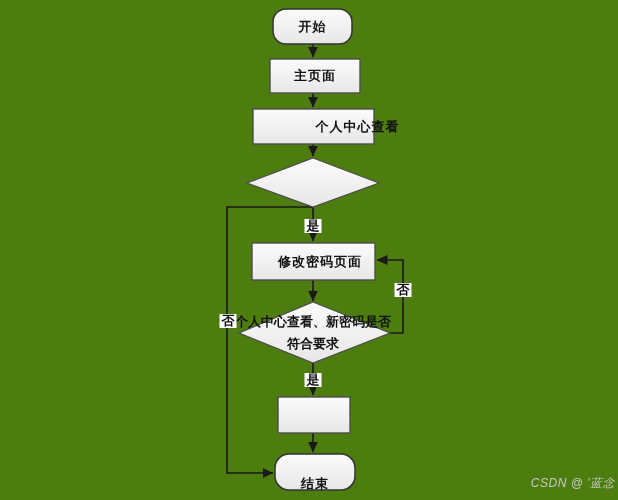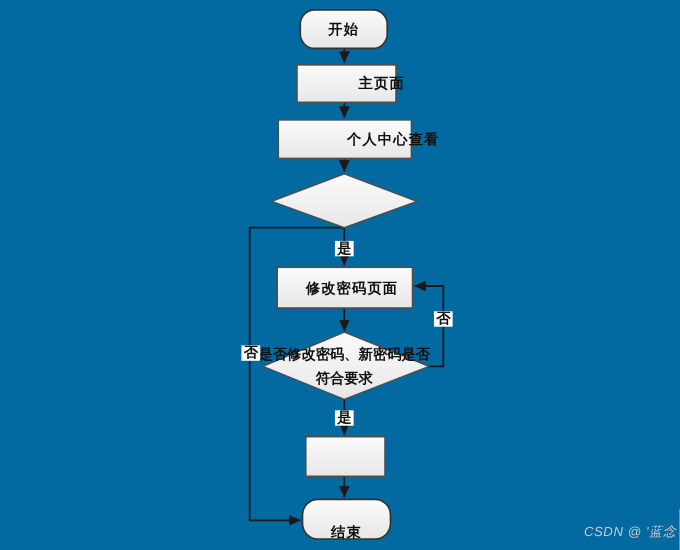--- a/index.html
+++ b/index.html
@@ -5,21 +5,21 @@
   html, body {
     margin: 0;
     padding: 0;
     background: #ffffff;
     font-family: "Liberation Sans", sans-serif;
   }
   .stage {
     position: relative;
     width: 618px;
     height: 500px;
-    background: #0369a1;
+    background: #4d7c0f;
     overflow: hidden;
   }
   .stage svg {
     position: absolute;
     left: 0;
     top: 0;
   }
   .node-label {
     position: absolute;
     display: flex;
@@ -95,25 +95,25 @@
     <rect x="270" y="59" width="90" height="34" fill="url(#nodeFill)" stroke="#4d4d4d" stroke-width="1.4"></rect>
     <rect x="253" y="109" width="121" height="35" fill="url(#nodeFill)" stroke="#4d4d4d" stroke-width="1.4"></rect>
     <polygon points="313,158 379,183 313,207 247,183" fill="url(#nodeFill)" stroke="#4d4d4d" stroke-width="1.2"></polygon>
     <rect x="252" y="243" width="123" height="37" fill="url(#nodeFill)" stroke="#4d4d4d" stroke-width="1.4"></rect>
     <polygon points="313,302 390,333 313,363 239,333" fill="url(#nodeFill)" stroke="#4d4d4d" stroke-width="1.2"></polygon>
     <rect x="278" y="397" width="72" height="36" fill="url(#nodeFill)" stroke="#4d4d4d" stroke-width="1.4"></rect>
     <rect x="275" y="454" width="80" height="36" rx="14" fill="url(#nodeFill)" stroke="#333333" stroke-width="1.5"></rect>
   </svg>
 
   <div class="node-label" style="left:273px;top:9px;width:79px;height:35px;">开始</div>
-  <div class="node-label" style="left:270px;top:59px;width:90px;height:34px;padding-left:32px;">主页面</div>
+  <div class="node-label" style="left:270px;top:59px;width:90px;height:34px;">主页面</div>
   <div class="node-label" style="left:253px;top:109px;width:121px;height:35px;padding-left:44px;">个人中心查看</div>
   <div class="node-label" style="left:252px;top:243px;width:136px;height:37px;">修改密码页面</div>
   <div class="diamond2-label">
-    <div>是否修改密码、新密码是否</div>
+    <div>个人中心查看、新密码是否</div>
     <div>符合要求</div>
   </div>
   <div class="node-label" style="left:275px;top:474px;width:80px;height:19px;">结束</div>
 
   <div class="edge-label" style="left:313px;top:226px;">是</div>
   <div class="edge-label" style="left:228px;top:321px;">否</div>
   <div class="edge-label" style="left:403px;top:290px;">否</div>
   <div class="edge-label" style="left:313px;top:380px;">是</div>
 
   <div class="watermark">CSDN @ '蓝念</div>

